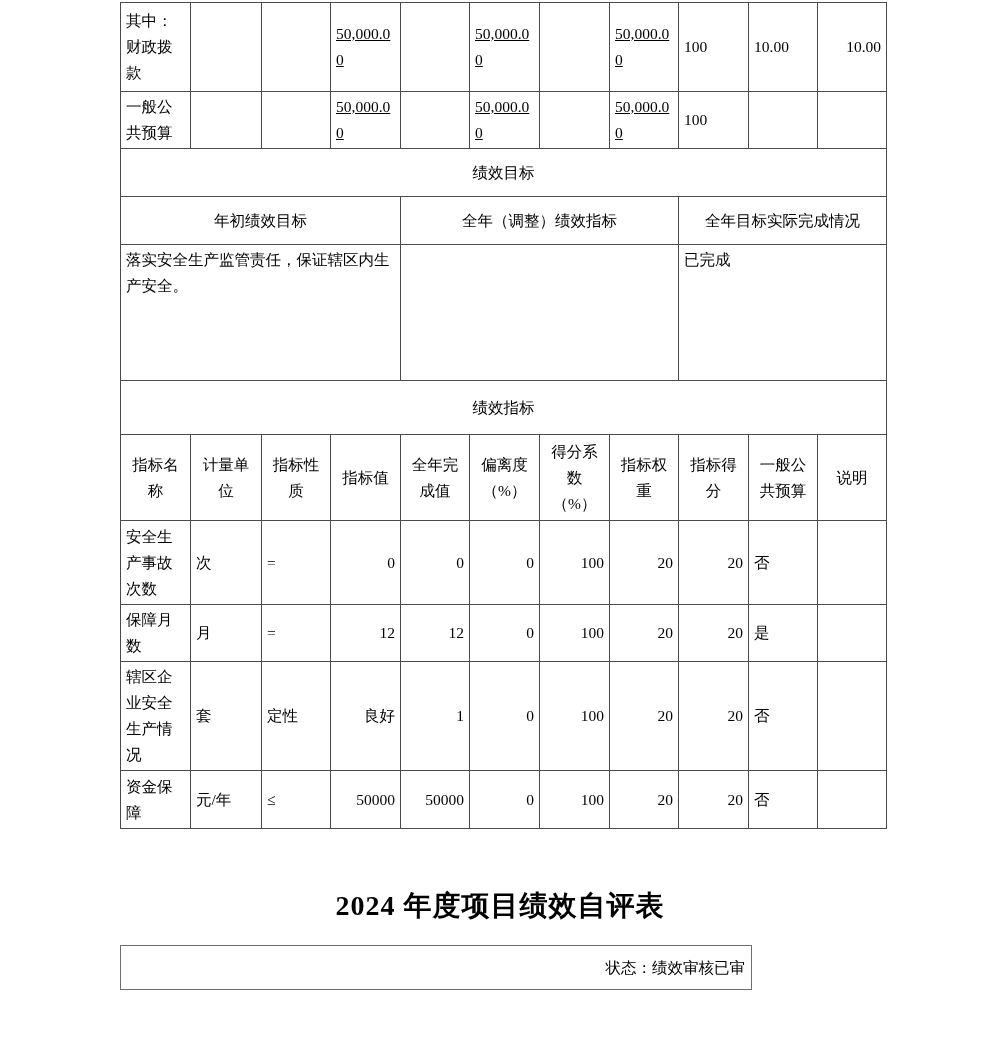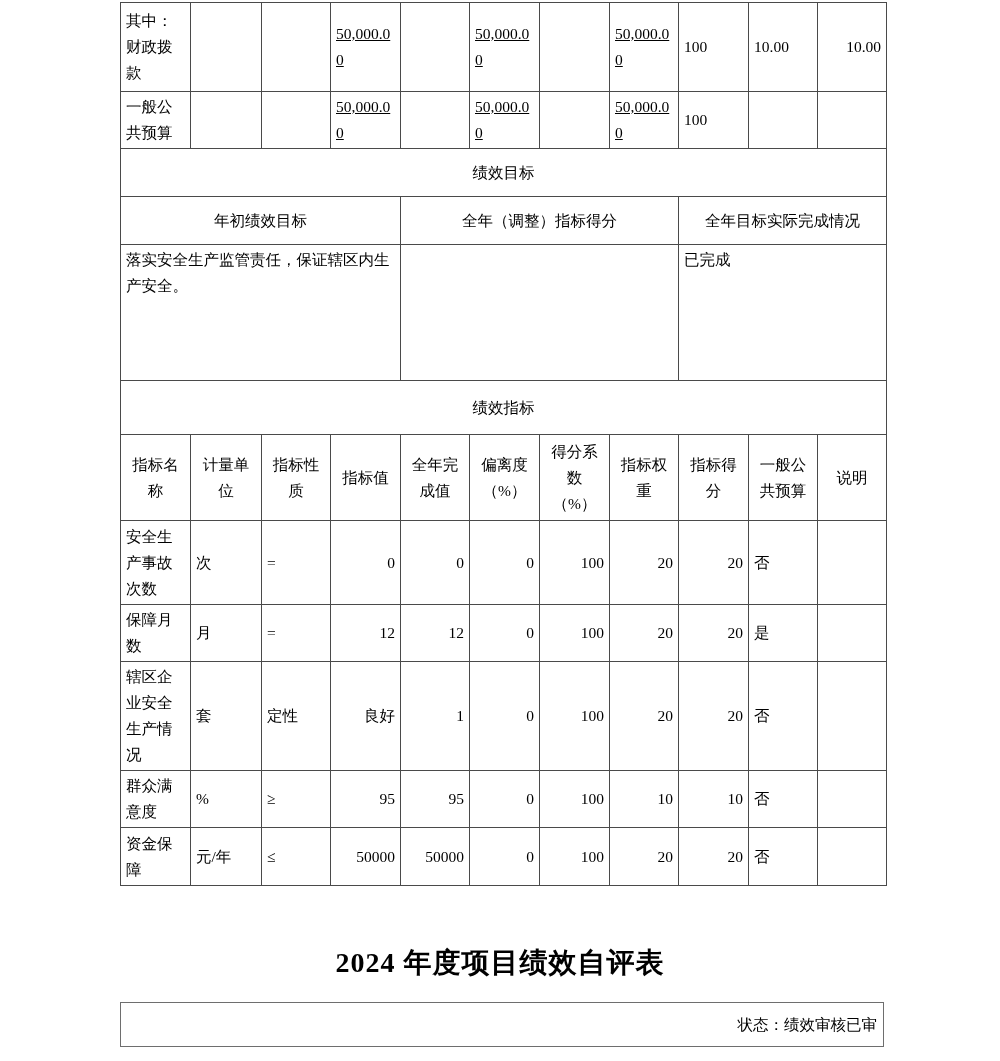--- a/index.html
+++ b/index.html
@@ -34,21 +34,21 @@
     margin: 56px 0 12px 0;
     width: 1000px;
     text-align: center;
     font-size: 28px;
     line-height: 42px;
     font-weight: bold;
     letter-spacing: 1px;
   }
   .status-box {
     box-sizing: border-box;
-    width: 764px;
+    width: 632px;
     margin: 18px 0 0 120px;
     height: 45px;
     border: 1px solid #6e6e6e;
     text-align: right;
     padding-right: 6px;
     font-size: 15.5px;
     line-height: 43px;
   }
 </style>
 </head>
@@ -94,21 +94,21 @@
       <td>100</td>
       <td></td>
       <td class="r"></td>
     </tr>
 
     <tr style="height:48px">
       <td class="c" colspan="11">绩效目标</td>
     </tr>
     <tr style="height:48px">
       <td class="c" colspan="4">年初绩效目标</td>
-      <td class="c" colspan="4">全年（调整）指标得分</td>
+      <td class="c" colspan="4">全年（调整）绩效指标</td>
       <td class="c" colspan="3">全年目标实际完成情况</td>
     </tr>
     <tr style="height:136px">
       <td class="t" colspan="4">落实安全生产监管责任，保证辖区内生产安全。</td>
       <td class="t" colspan="4"></td>
       <td class="t" colspan="3">已完成</td>
     </tr>
 
     <tr style="height:54px">
       <td class="c" colspan="11">绩效指标</td>
@@ -159,33 +159,20 @@
       <td>定性</td>
       <td class="r">良好</td>
       <td class="r">1</td>
       <td class="r">0</td>
       <td class="r">100</td>
       <td class="r">20</td>
       <td class="r">20</td>
       <td>否</td>
       <td></td>
     </tr>
-    <tr style="height:56px">
-      <td>群众满意度</td>
-      <td>%</td>
-      <td>≥</td>
-      <td class="r">95</td>
-      <td class="r">95</td>
-      <td class="r">0</td>
-      <td class="r">100</td>
-      <td class="r">10</td>
-      <td class="r">10</td>
-      <td>否</td>
-      <td></td>
-    </tr>
     <tr style="height:58px">
       <td>资金保障</td>
       <td>元/年</td>
       <td>≤</td>
       <td class="r">50000</td>
       <td class="r">50000</td>
       <td class="r">0</td>
       <td class="r">100</td>
       <td class="r">20</td>
       <td class="r">20</td>

